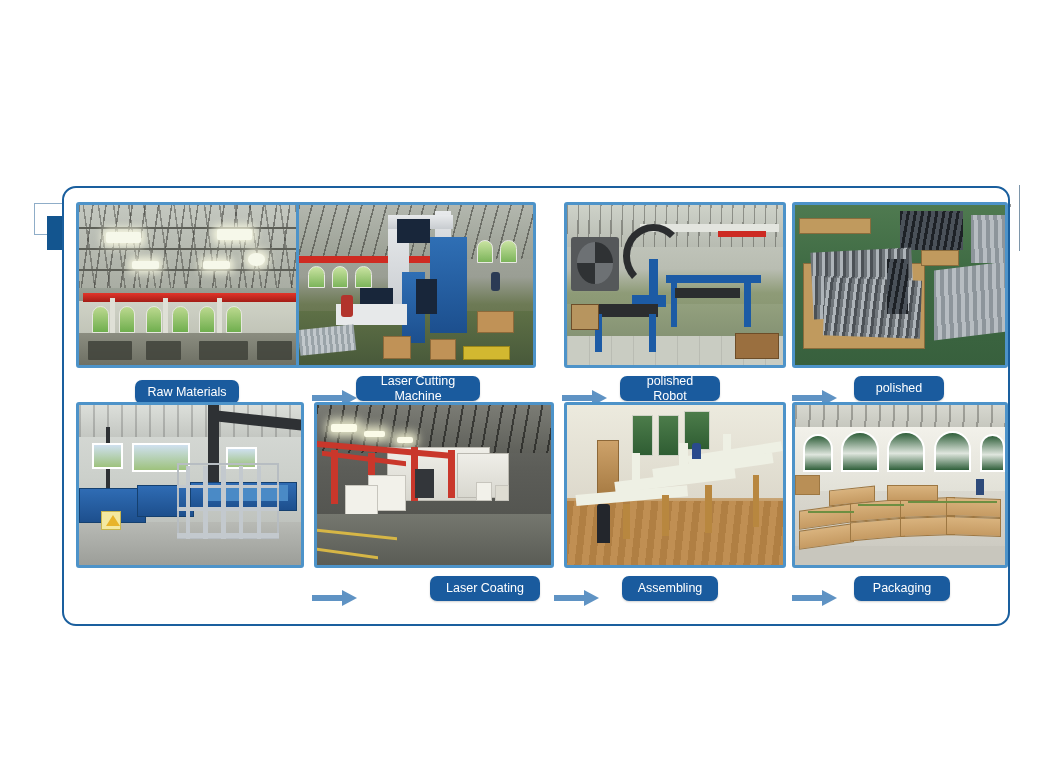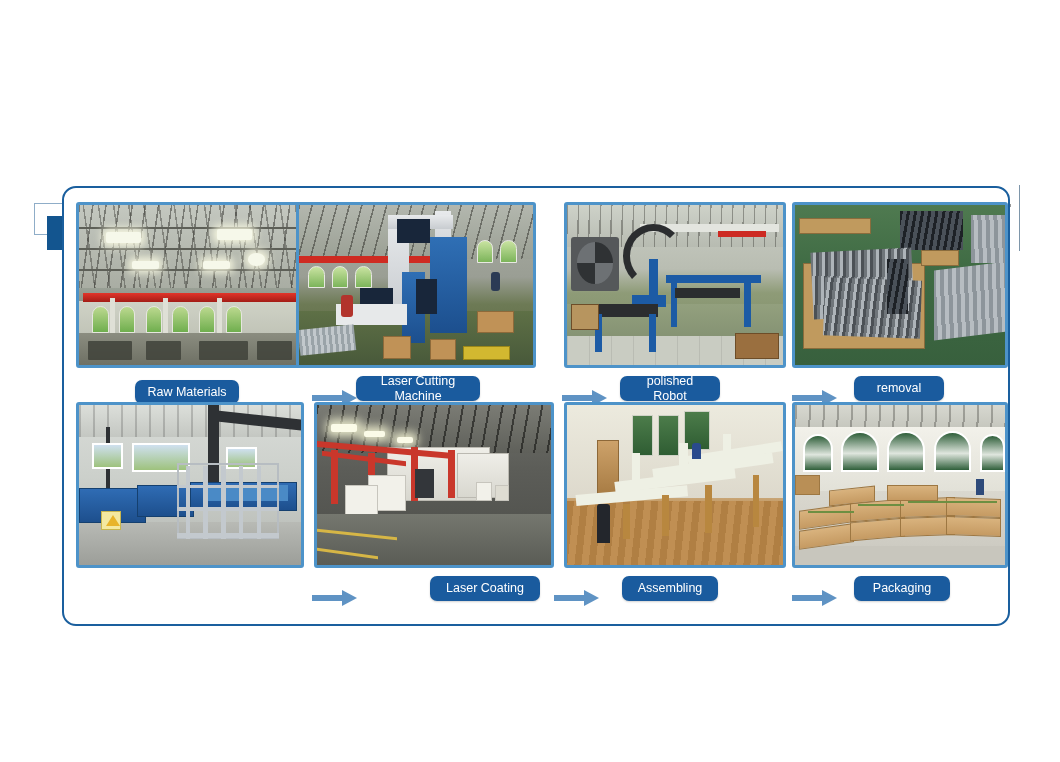--- a/index.html
+++ b/index.html
@@ -354,21 +354,21 @@
             <div class="pallet" style="left:4%; top:36%; width:58%; height:54%"></div>
             <div class="pallet" style="left:60%; top:28%; width:18%; height:10%"></div>
             <div class="darkstack" style="left:50%; top:4%; width:30%; height:24%"></div>
             <div class="stack" style="left:8%; top:28%; width:48%; height:42%; transform:rotate(-3deg)"></div>
             <div class="stack" style="left:14%; top:46%; width:46%; height:36%; transform:rotate(2deg)"></div>
             <div class="darkstack" style="left:44%; top:34%; width:10%; height:34%"></div>
             <div class="plate" style="left:66%; top:38%; width:34%; height:44%; transform:skewY(-7deg)"></div>
             <div class="plate" style="left:84%; top:6%; width:16%; height:30%"></div>
           </div>
         </div>
-        <div class="chip" style="left:62px; top:180px; width:90px; height:25px;">removal</div>
+        <div class="chip" style="left:62px; top:180px; width:90px; height:25px;">polished</div>
       </div>
     </div>
 
     <div class="row row2">
 
       <div class="cell" style="left:12px; width:228px;">
         <div class="photo" style="left:0; top:0; width:228px; height:166px;">
           <div class="sc s5">
             <div class="roof5"></div>
             <div class="beam" style="left:58%; top:0; width:5%; height:58%"></div>

